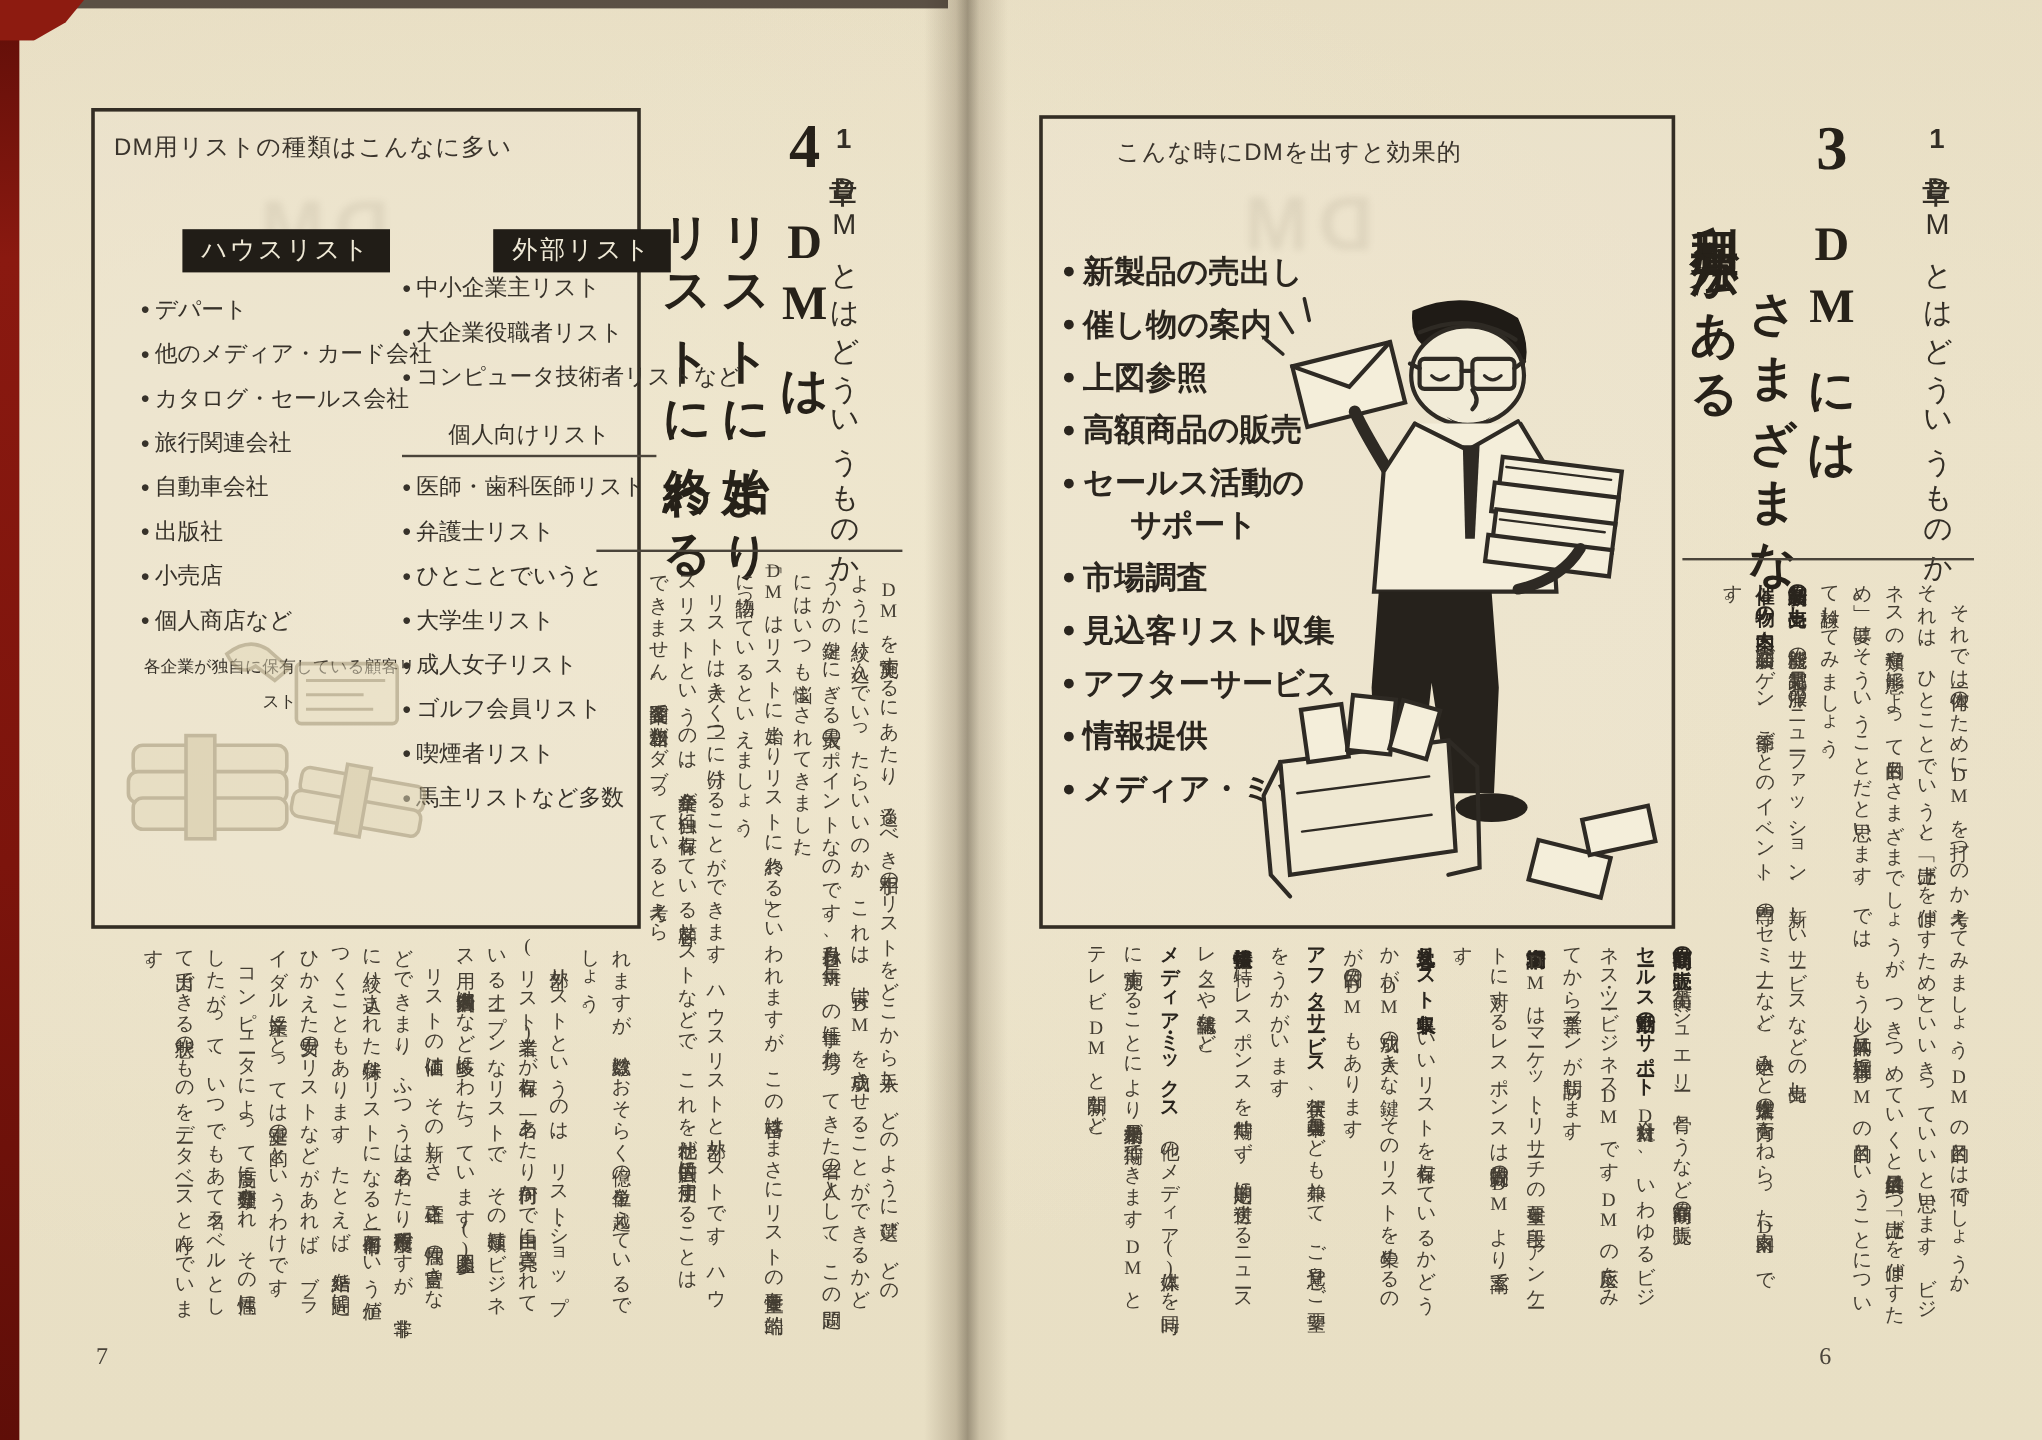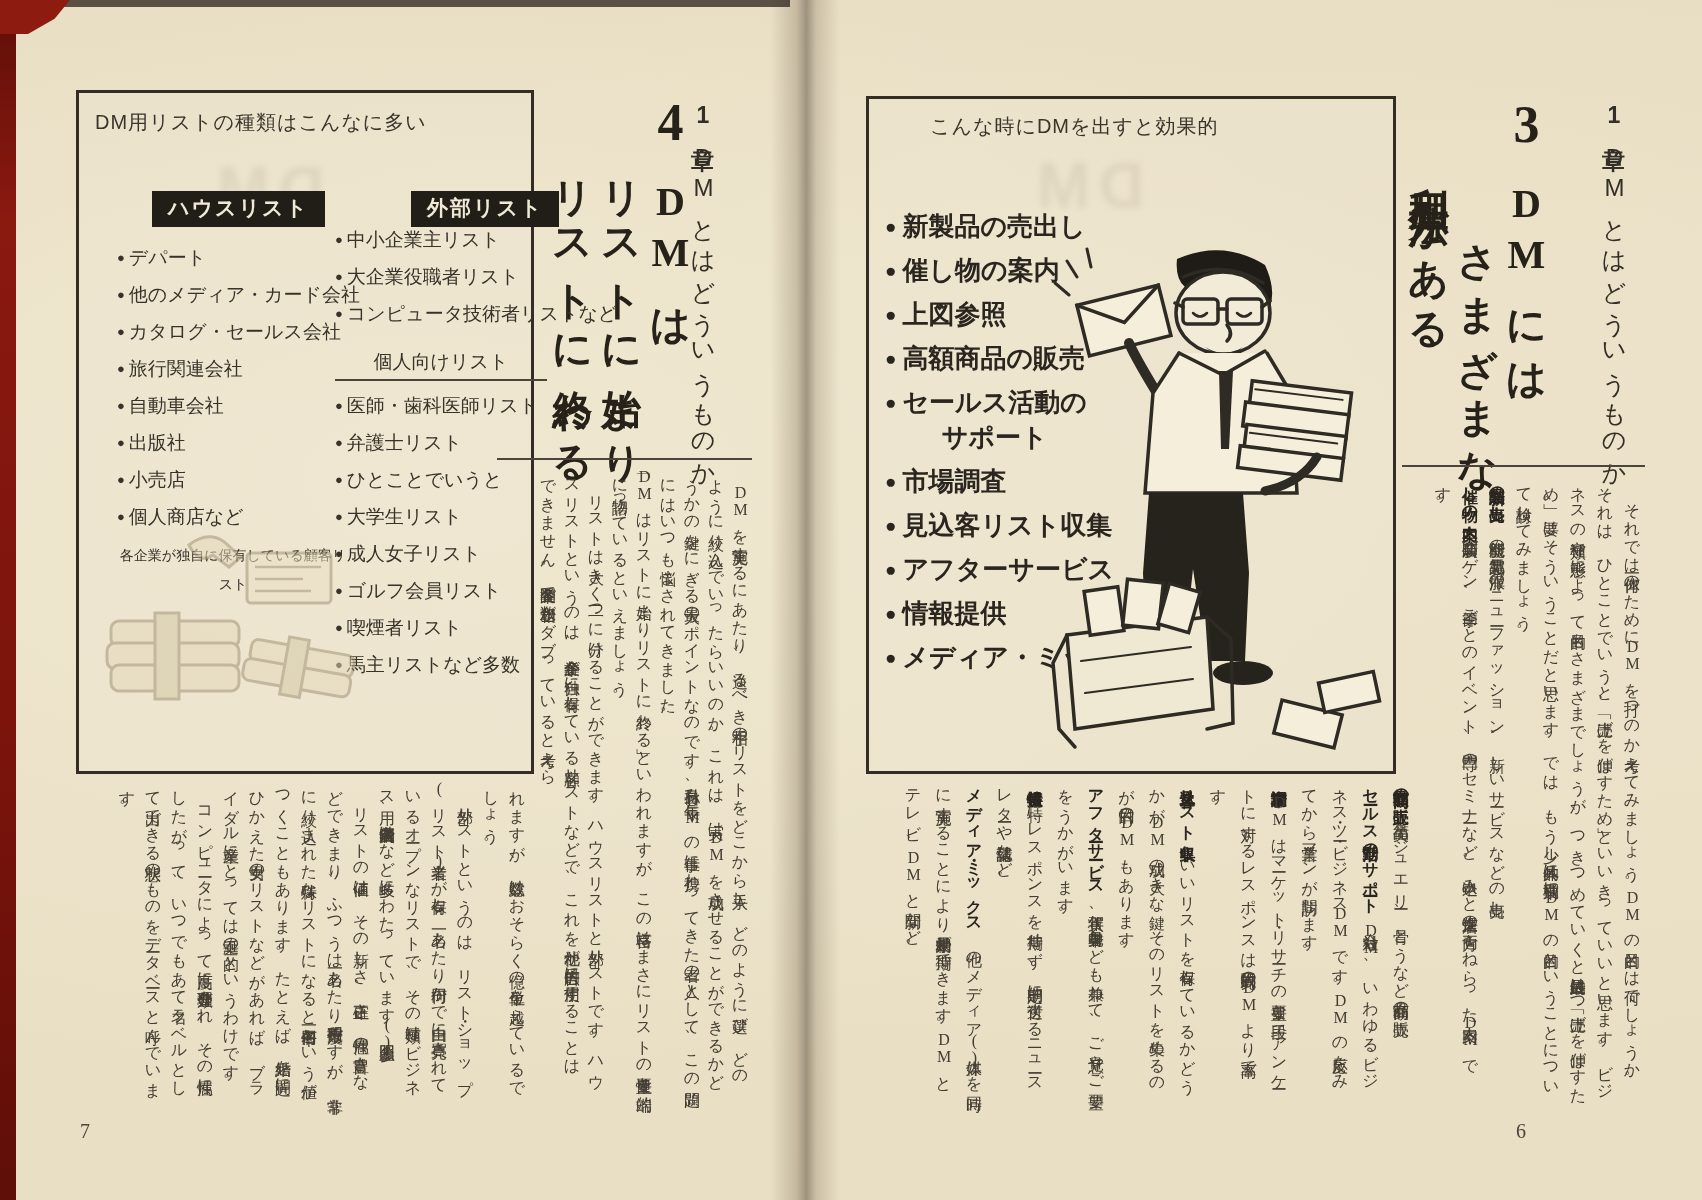--- a/index.html
+++ b/index.html
@@ -30,21 +30,21 @@
   .kicker .ch{font-weight:700;font-size:23px;margin-inline-end:14px;letter-spacing:1px;}
   
   .sec-title{position:absolute;font-weight:700;color:#262119;}
   .sec-title .tl{font-size:40px;letter-spacing:6px;line-height:49px;}
   .sec-num{font-size:52px;font-weight:700;margin-inline-end:28px;letter-spacing:0;}
   
   .frame{position:absolute;border:3px solid #332d24;background:rgba(240,233,214,.25);text-align:center;}
   .boxcap{position:absolute;font-family:"Liberation Sans","DejaVu Sans",sans-serif;
     font-size:20px;color:#3a342c;letter-spacing:1px;}
   .inv-head{display:inline-block;background:#211d17;color:#efe9d6;
-    font-family:"Liberation Sans","DejaVu Sans",sans-serif;font-weight:700;
+    font-family:"Liberation Sans","DejaVu Sans",sans-serif;font-weight:400;
     font-size:21px;padding:3px 16px 5px;letter-spacing:2px;}
   .bl-item{display:flex;align-items:flex-start;white-space:nowrap;}
   .bl-item .dot{flex:0 0 auto;}
   .sm-list .bl-item{font-family:"Liberation Sans","DejaVu Sans",sans-serif;
     font-size:19px;color:#37322a;margin-bottom:11px;}
   .sm-list .dot{font-size:13px;margin:5px 4px 0 0;}
   .big-list .bl-item{font-family:"Liberation Sans","DejaVu Sans",sans-serif;font-weight:700;
     font-size:26px;color:#2a251e;margin-bottom:9px;white-space:pre-line;}
   .big-list .dot{font-size:19px;margin:7px 6px 0 0;}
   .grp-label{font-family:"Liberation Sans","DejaVu Sans",sans-serif;font-size:19px;color:#37322a;

